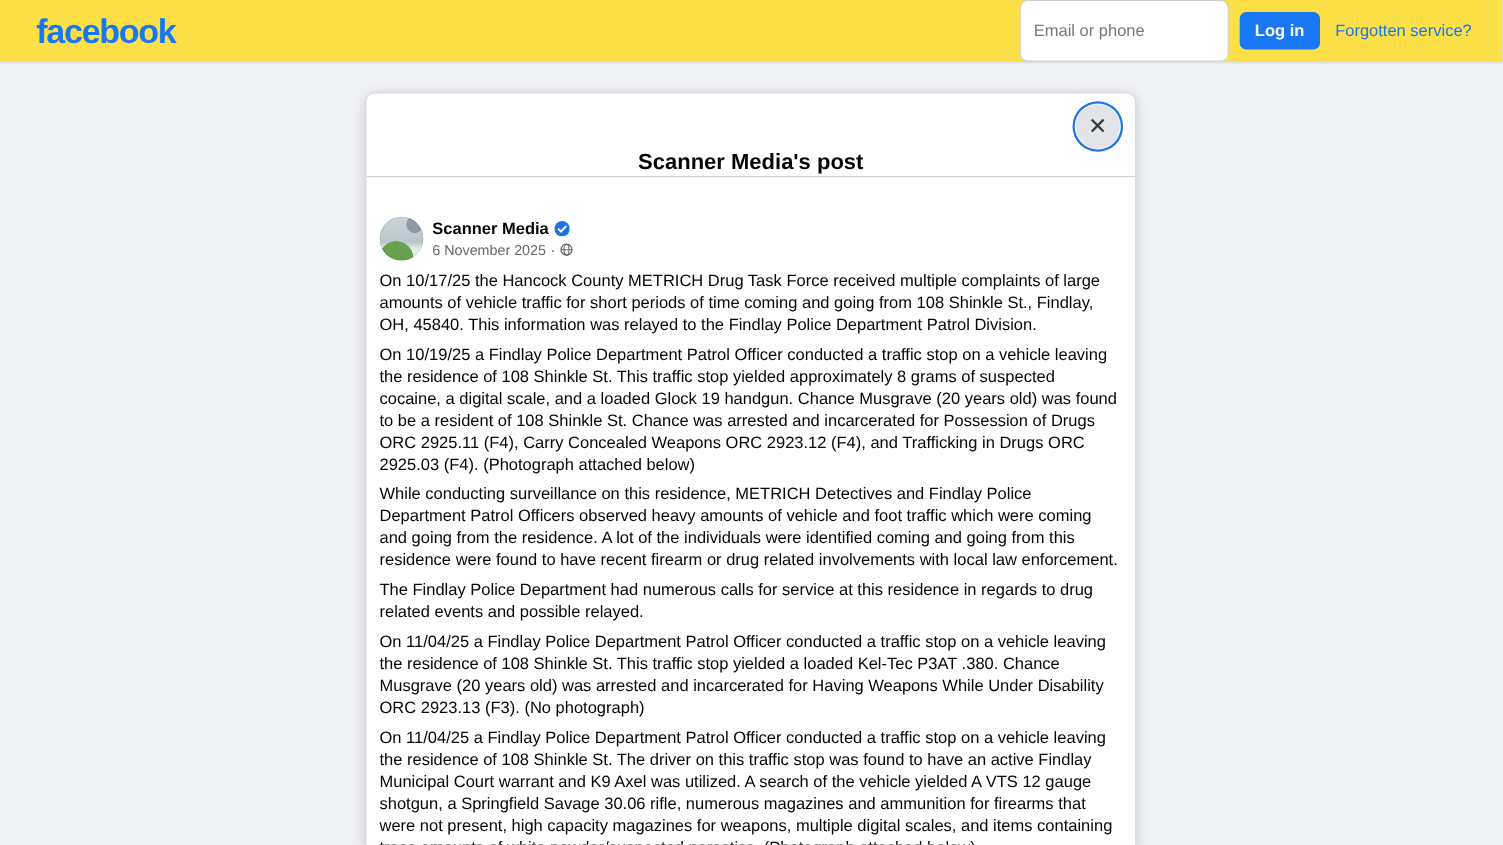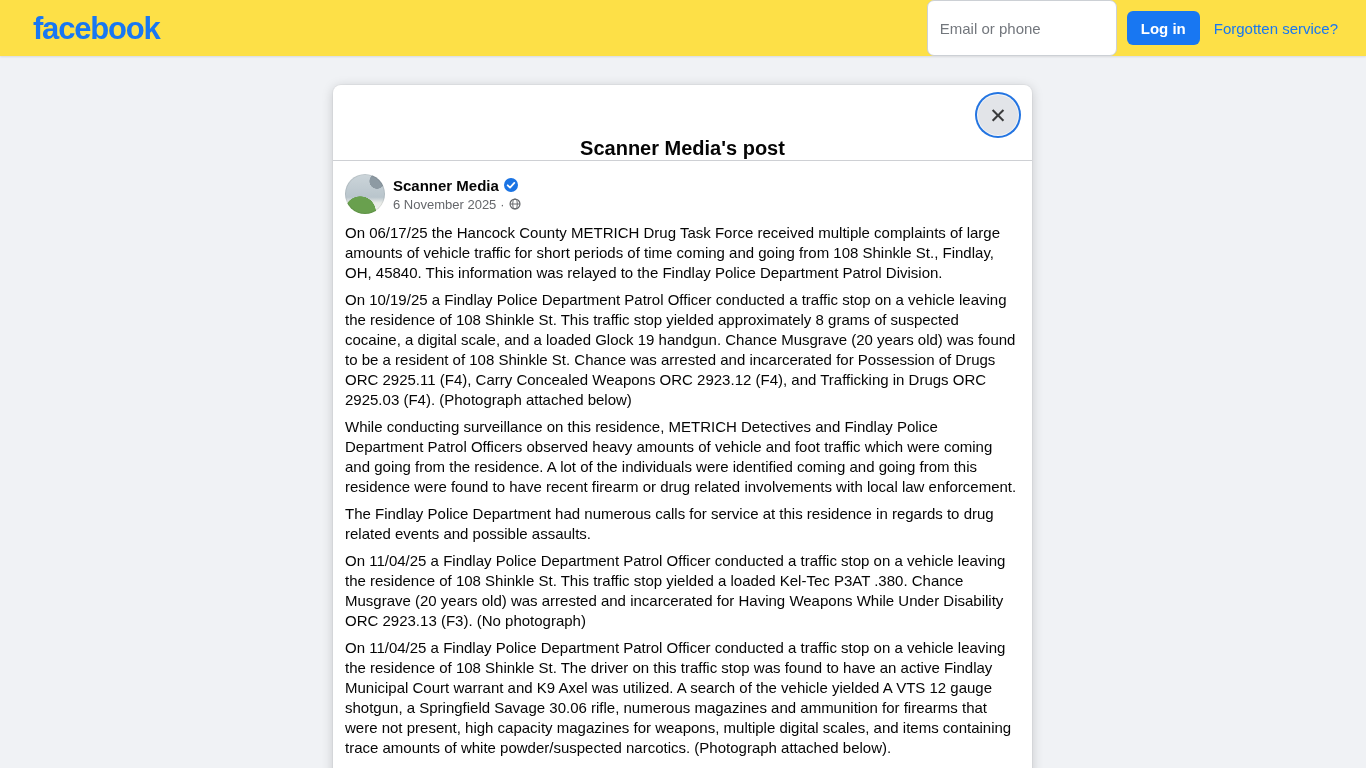--- a/index.html
+++ b/index.html
@@ -68,21 +68,21 @@
     width: 40px; height: 40px; border-radius: 50%;
     background: #e2e4e8; border: none;
     display: flex; align-items: center; justify-content: center;
     font-size: 21px; color: #3a3b3c; line-height: 1;
     cursor: pointer;
     box-shadow: 0 0 0 1px #f5f6f7, 0 0 0 3px #2374e1;
   }
 
   
   .post { padding: 13px 14px 20px 12px; }
-  .post-head { display: flex; align-items: center; gap: 8px; }
+  .post-head { display: flex; align-items: center; gap: 8px; margin-top: 23px; }
   .avatar {
     width: 40px; height: 40px; border-radius: 50%;
     background:
       radial-gradient(circle at 38% 95%, #69a04e 0 34%, rgba(0,0,0,0) 35%),
       radial-gradient(circle at 80% 18%, #8d9aa3 0 16%, rgba(0,0,0,0) 17%),
       linear-gradient(180deg, #ccd5da 0%, #b9c5cc 58%, #e7eae7 72%, #f2f3f1 100%);
     box-shadow: inset 0 0 0 1px rgba(0,0,0,.08);
     flex: 0 0 auto;
     cursor: pointer;
   }
@@ -136,21 +136,21 @@
           <svg class="globe" viewBox="0 0 16 16">
             <circle cx="8" cy="8" r="6.6" fill="none" stroke="#65676b" stroke-width="1.6"></circle>
             <ellipse cx="8" cy="8" rx="3" ry="6.6" fill="none" stroke="#65676b" stroke-width="1.3"></ellipse>
             <line x1="1.4" y1="8" x2="14.6" y2="8" stroke="#65676b" stroke-width="1.3"></line>
           </svg>
         </div>
       </div>
     </div>
 
     <div class="post-text">
-      <p>On 06/17/25 the Hancock County METRICH Drug Task Force received multiple complaints of large amounts of vehicle traffic for short periods of time coming and going from 108 Shinkle St., Findlay, OH, 45840.  This information was relayed to the Findlay Police Department Patrol Division.</p>
+      <p>On 10/17/25 the Hancock County METRICH Drug Task Force received multiple complaints of large amounts of vehicle traffic for short periods of time coming and going from 108 Shinkle St., Findlay, OH, 45840.  This information was relayed to the Findlay Police Department Patrol Division.</p>
       <p>On 10/19/25 a Findlay Police Department Patrol Officer conducted a traffic stop on a vehicle leaving the residence of 108 Shinkle St.  This traffic stop yielded approximately 8 grams of suspected cocaine, a digital scale, and a loaded Glock 19 handgun.  Chance Musgrave (20 years old) was found to be a resident of 108 Shinkle St. Chance was arrested and incarcerated for Possession of Drugs ORC 2925.11 (F4), Carry Concealed Weapons ORC 2923.12 (F4), and Trafficking in Drugs ORC 2925.03 (F4). (Photograph attached below)</p>
       <p>While conducting surveillance on this residence, METRICH Detectives and Findlay Police Department Patrol Officers observed heavy amounts of vehicle and foot traffic which were coming and going from the residence.  A lot of the individuals were identified coming and going from this residence were found to have recent firearm or drug related involvements with local law enforcement.</p>
-      <p>The Findlay Police Department had numerous calls for service at this residence in regards to drug related events and possible assaults.</p>
+      <p>The Findlay Police Department had numerous calls for service at this residence in regards to drug related events and possible relayed.</p>
       <p>On 11/04/25 a Findlay Police Department Patrol Officer conducted a traffic stop on a vehicle leaving the residence of 108 Shinkle St.  This traffic stop yielded a loaded Kel-Tec P3AT .380.  Chance Musgrave (20 years old) was arrested and incarcerated for Having Weapons While Under Disability ORC 2923.13 (F3). (No photograph)</p>
       <p>On 11/04/25 a Findlay Police Department Patrol Officer conducted a traffic stop on a vehicle leaving the residence of 108 Shinkle St.  The driver on this traffic stop was found to have an active Findlay Municipal Court warrant and K9 Axel was utilized.  A search of the vehicle yielded A VTS 12 gauge shotgun, a Springfield Savage 30.06 rifle, numerous magazines and ammunition for firearms that were not present, high capacity magazines for weapons, multiple digital scales, and items containing trace amounts of white powder/suspected narcotics.  (Photograph attached below).</p>
     </div>
   </div>
 </div>
 
 </body></html>

